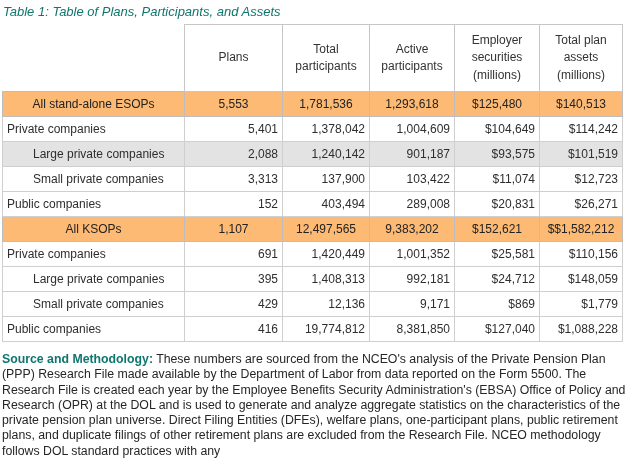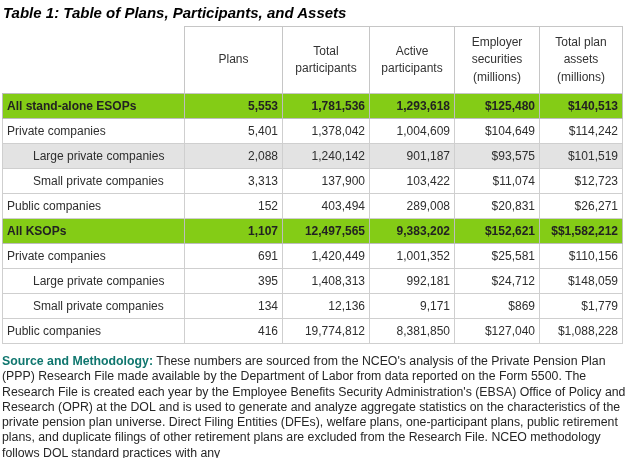--- a/index.html
+++ b/index.html
@@ -14,25 +14,24 @@
   }
   .page {
     position: relative;
     width: 631px;
     height: 458px;
     box-sizing: border-box;
     padding: 0 3px 0 2px;
   }
   .title {
     font-style: italic;
-    font-size: 15px;
-    color: #000000;
+    font-size: 13px;
+    color: #0f766e;
     padding: 4px 0 5px 1px;
     white-space: nowrap;
-    font-weight: bold;
   }
   table.data {
     border-collapse: collapse;
     table-layout: fixed;
     width: 620px;
     font-size: 12px;
     color: #2e2e2e;
   }
   table.data th {
     border: 1px solid #c6c6c6;
@@ -54,24 +53,25 @@
     height: 22px;
     padding: 1px 4px;
     vertical-align: middle;
     white-space: nowrap;
     overflow: hidden;
   }
   td.label { text-align: left; padding-left: 4px; }
   td.label.indent { padding-left: 30px; margin-top: 12px; }
   td.num { text-align: right; padding-right: 8px; }
   tr.section td {
-    background: #84cc16;
-    font-weight: bold;
+    background: #fdba74;
+    font-weight: normal;
     border-color: #bdbdbd;
     color: #222222;
+    text-align: center;
   }
   tr.hl td { background: #e3e3e3; }
   .footnote {
     margin-top: 10px;
     font-size: 12.3px;
     line-height: 15.3px;
     color: #262626;
     padding-right: 1px;
     text-align: left;
   }
@@ -163,21 +163,21 @@
       <tr>
         <td class="label indent">Large private companies</td>
         <td class="num">395</td>
         <td class="num">1,408,313</td>
         <td class="num">992,181</td>
         <td class="num">$24,712</td>
         <td class="num">$148,059</td>
       </tr>
       <tr>
         <td class="label indent">Small private companies</td>
-        <td class="num">134</td>
+        <td class="num">429</td>
         <td class="num">12,136</td>
         <td class="num">9,171</td>
         <td class="num">$869</td>
         <td class="num">$1,779</td>
       </tr>
       <tr>
         <td class="label">Public companies</td>
         <td class="num">416</td>
         <td class="num">19,774,812</td>
         <td class="num">8,381,850</td>

